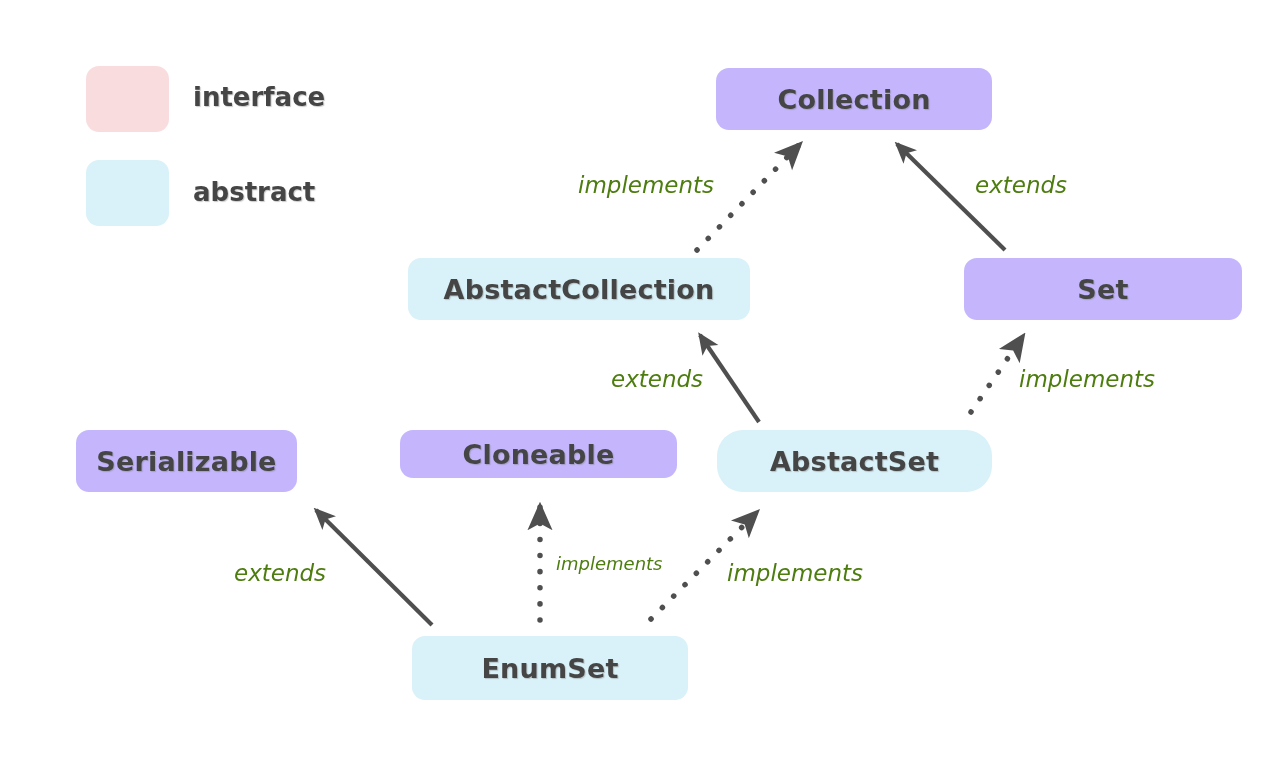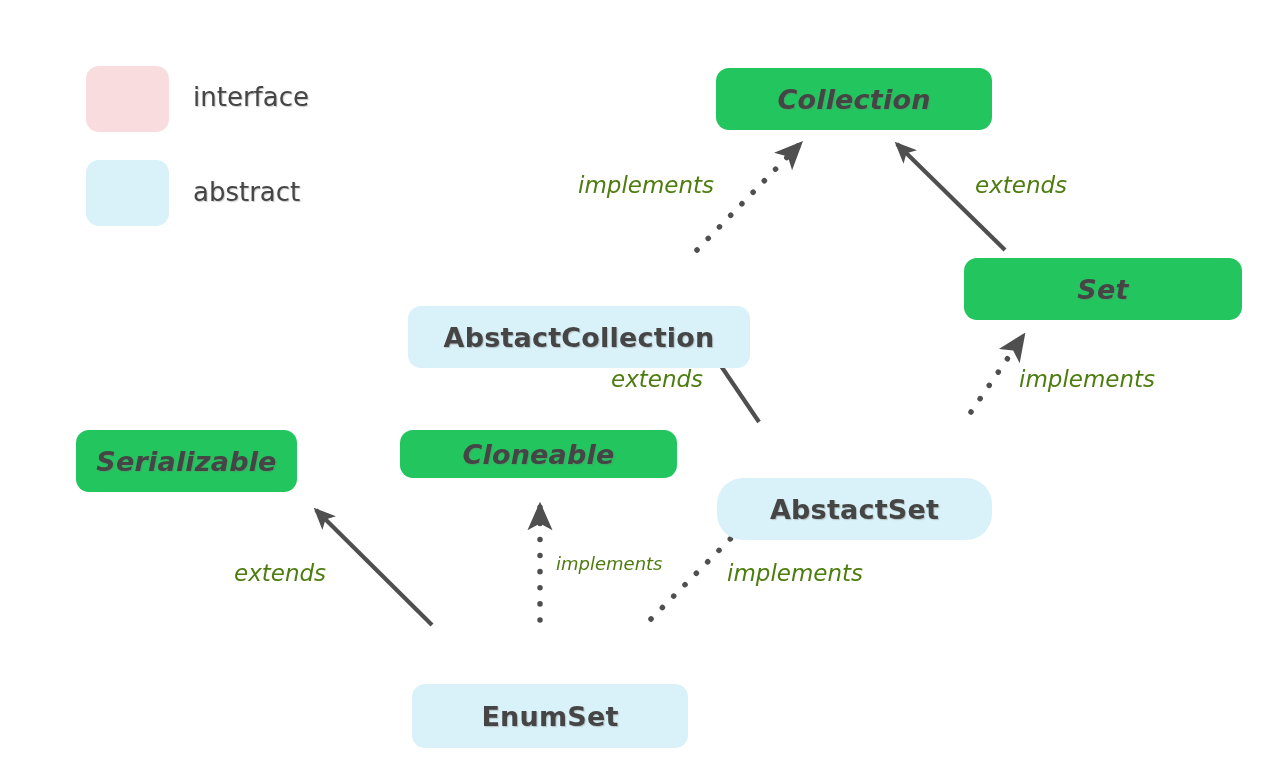--- a/index.html
+++ b/index.html
@@ -40,39 +40,39 @@
     border-radius: 13px;
     box-sizing: border-box;
     font-family: "DejaVu Sans", sans-serif;
     font-weight: bold;
     font-size: 27px;
     letter-spacing: 0.2px;
     color: #454545;
     text-shadow: 1px 1px 1px rgba(120,120,120,0.40);
     white-space: nowrap;
   }
-  .node.interface { background: #22c55e; font-style: italic; }
-  .node.abstract  { background: #d9f1f8; margin-top: 48px; }
+  .node.interface { background: #c4b5fd; }
+  .node.abstract  { background: #d9f1f8; }
 
   
   .legend-swatch {
     position: absolute;
     z-index: 2;
     width: 83px;
     height: 66px;
     border-radius: 13px;
   }
   .legend-swatch.interface { background: #f9dcde; }
   .legend-swatch.abstract  { background: #d9f1f8; }
 
   .legend-label {
     position: absolute;
     z-index: 2;
     font-family: "DejaVu Sans", sans-serif;
-    font-weight: normal;
+    font-weight: bold;
     font-size: 26px;
     color: #454545;
     text-shadow: 1px 1px 1px rgba(120,120,120,0.40);
     white-space: nowrap;
   }
 
   
   .edge-label {
     position: absolute;
     z-index: 3;

